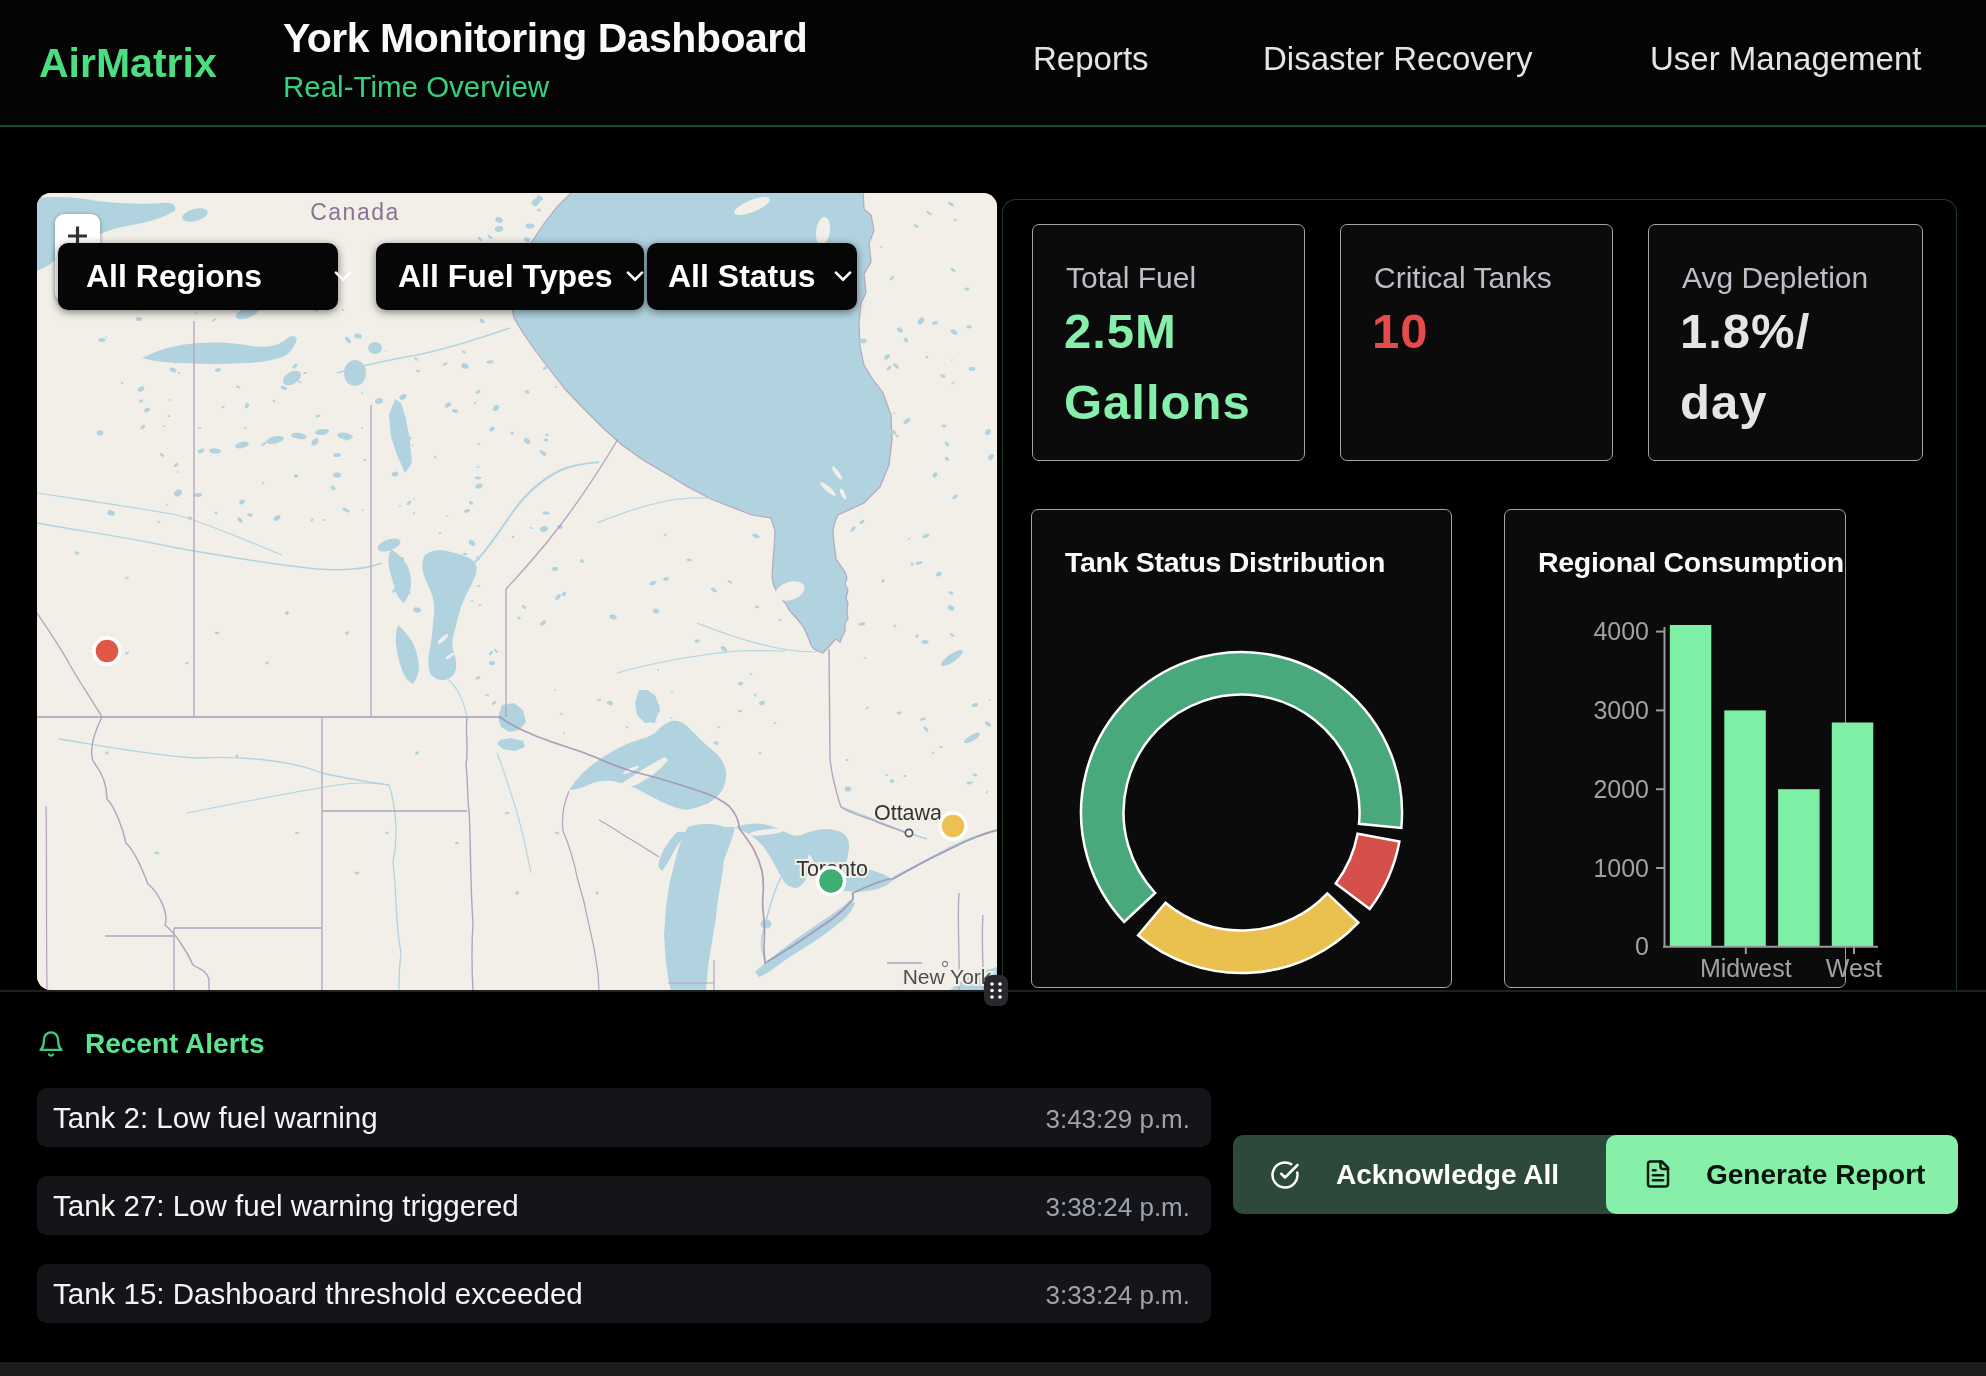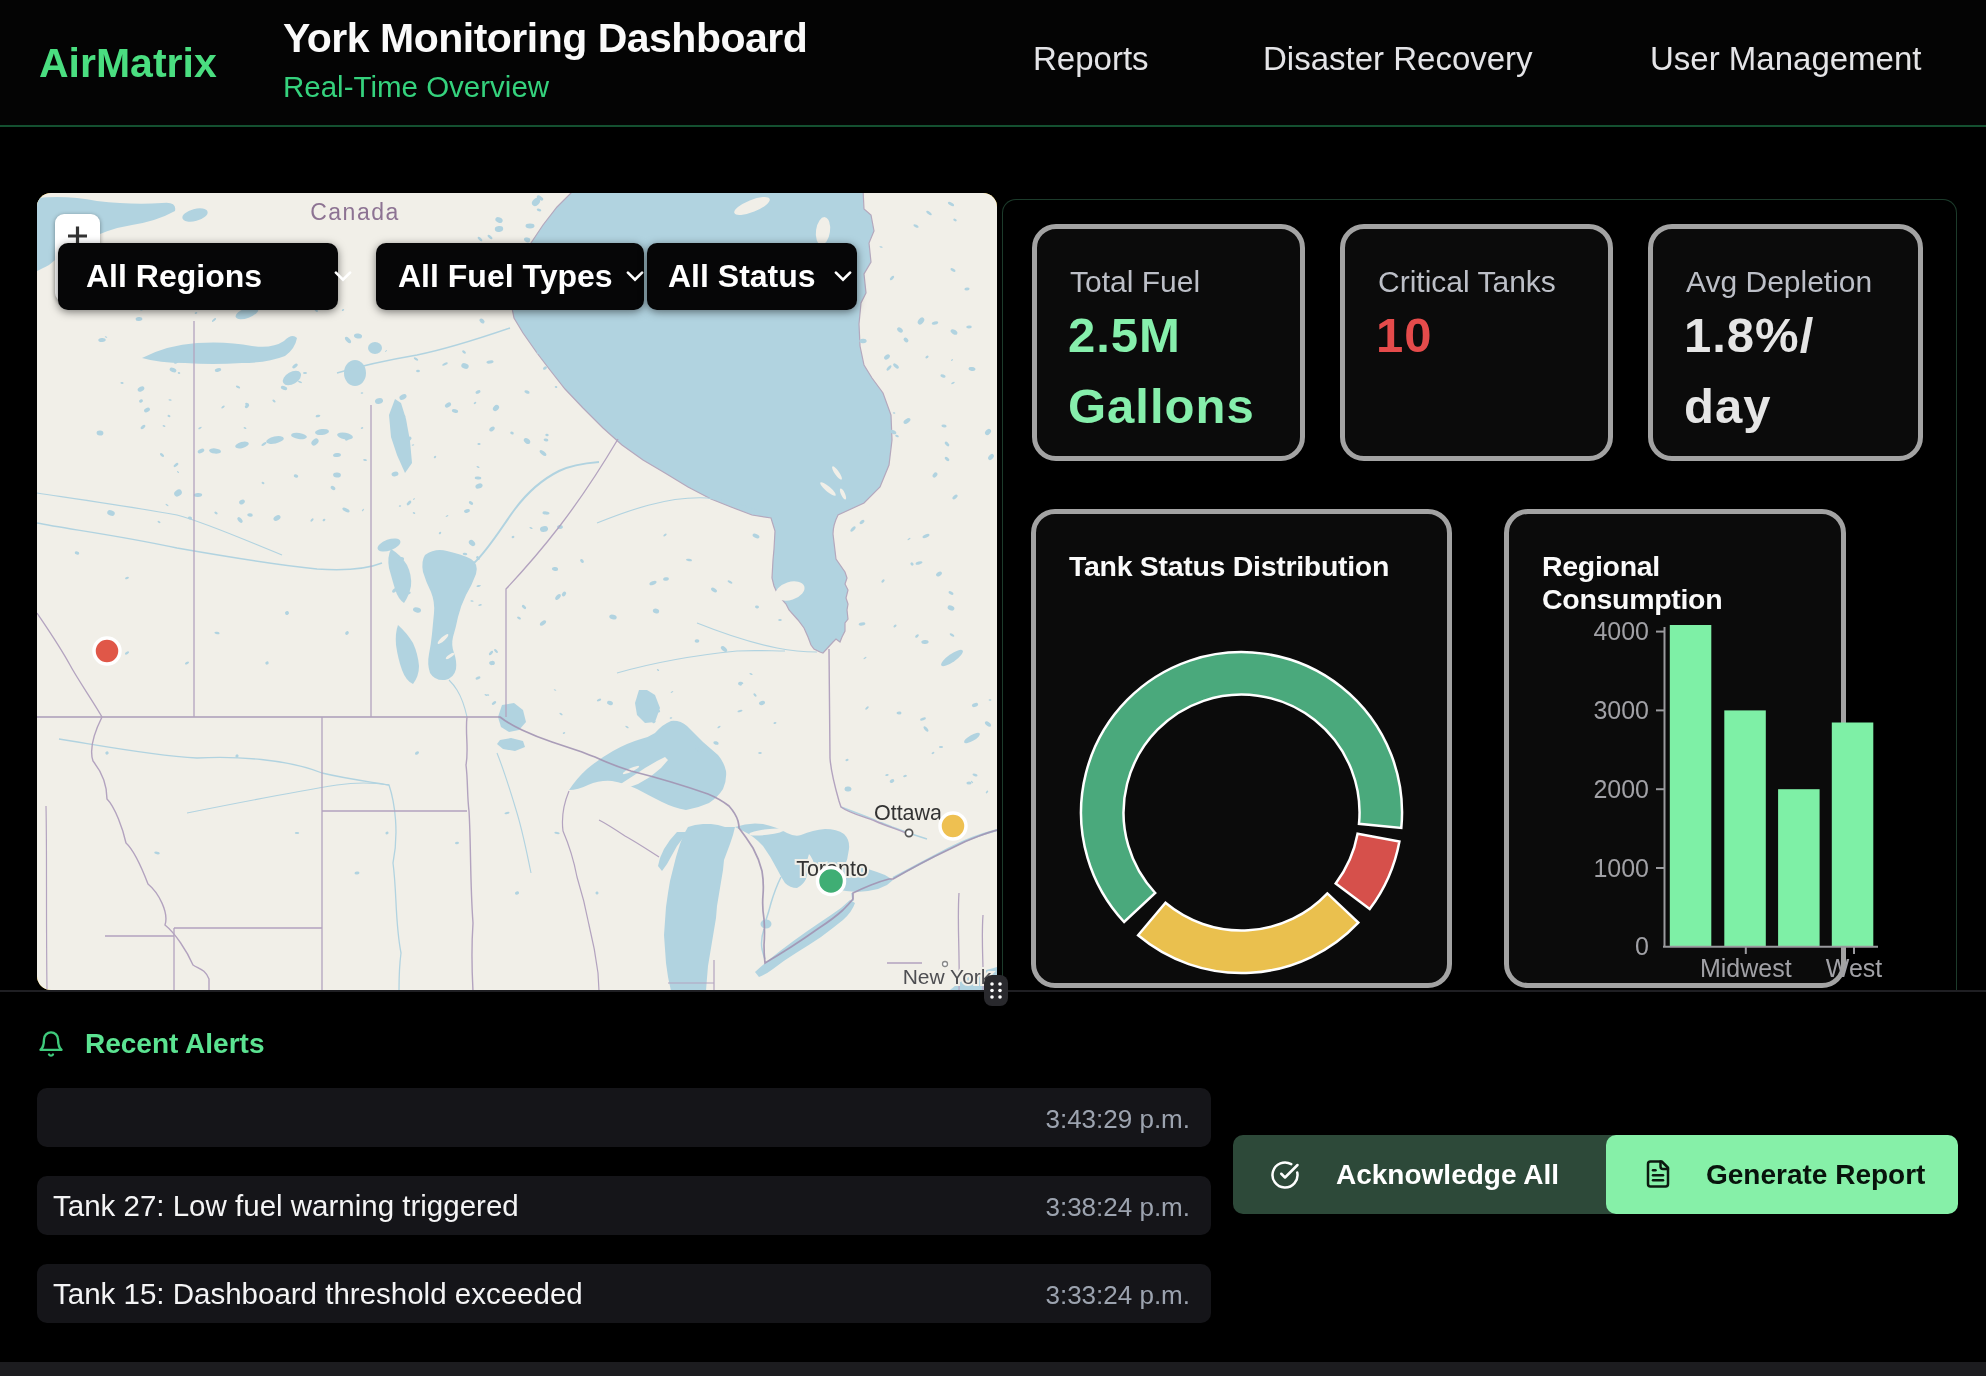--- a/index.html
+++ b/index.html
@@ -6,21 +6,21 @@
 html,body{width:1986px;height:1376px;background:#000;font-family:"Liberation Sans",sans-serif;position:relative;overflow:hidden}
 .abs{position:absolute}
 
 #header{position:absolute;left:0;top:0;width:1986px;height:127px;background:#040404;border-bottom:2px solid #145030}
 #logo{position:absolute;left:39px;top:40px;font-size:41px;font-weight:700;color:#4ade80}
 #title{position:absolute;left:283px;top:15px;font-size:41px;font-weight:700;color:#fafafa;letter-spacing:-0.5px}
 #subtitle{position:absolute;left:283px;top:70px;font-size:29.5px;color:#35d27d}
 .nav{position:absolute;top:40px;font-size:33px;color:#e4e4e7}
 
 #panel{position:absolute;left:1002px;top:199px;width:955px;height:791px;border:1px solid #1c3b2b;border-bottom:none;border-radius:14px 14px 0 0}
-.card{position:absolute;background:#0b0b0b;border:5px solid #a3a3a3;border-radius:24px}
+.card{position:absolute;background:#0b0b0b;border:1px solid #a3a3a3;border-radius:7px}
 .statlabel{position:absolute;left:33px;top:36px;font-size:30px;color:#bcbfc7}
 .statval{position:absolute;left:31px;top:71px;font-size:49px;font-weight:700;line-height:71px;width:225px;letter-spacing:1px}
 .ctitle{position:absolute;left:33px;top:36px;font-size:28.5px;font-weight:700;color:#fafafa;letter-spacing:-0.3px}
 
 #divline{position:absolute;left:0;top:990px;width:1986px;height:2px;background:#1f1f23}
 
 #bellrow{position:absolute;left:37px;top:1029px}
 #alerttitle{position:absolute;left:85px;top:1028px;font-size:28px;font-weight:700;color:#5be391}
 .alertrow{position:absolute;left:37px;width:1174px;height:59px;background:#151519;border-radius:10px}
 .alerttext{position:absolute;left:16px;top:13px;font-size:29.5px;color:#f4f4f5}
@@ -106,20 +106,21 @@
   </g>
 </svg>
 
 <svg id="bellrow" width="28" height="30" viewBox="0 0 24 24" fill="none" stroke="#3fca7c" stroke-width="2" stroke-linecap="round" stroke-linejoin="round">
   <path d="M6 8a6 6 0 0 1 12 0c0 7 3 9 3 9H3s3-2 3-9"></path>
   <path d="M10.3 21a1.94 1.94 0 0 0 3.4 0"></path>
 </svg>
 <div id="alerttitle">Recent Alerts</div>
 
 <div class="alertrow" style="top:1088px">
+  <div class="alerttext">Tank 2: Low fuel warning</div>
   <div class="alerttime">3:43:29 p.m.</div>
 </div>
 <div class="alertrow" style="top:1176px">
   <div class="alerttext">Tank 27: Low fuel warning triggered</div>
   <div class="alerttime">3:38:24 p.m.</div>
 </div>
 <div class="alertrow" style="top:1264px">
   <div class="alerttext">Tank 15: Dashboard threshold exceeded</div>
   <div class="alerttime">3:33:24 p.m.</div>
 </div>

